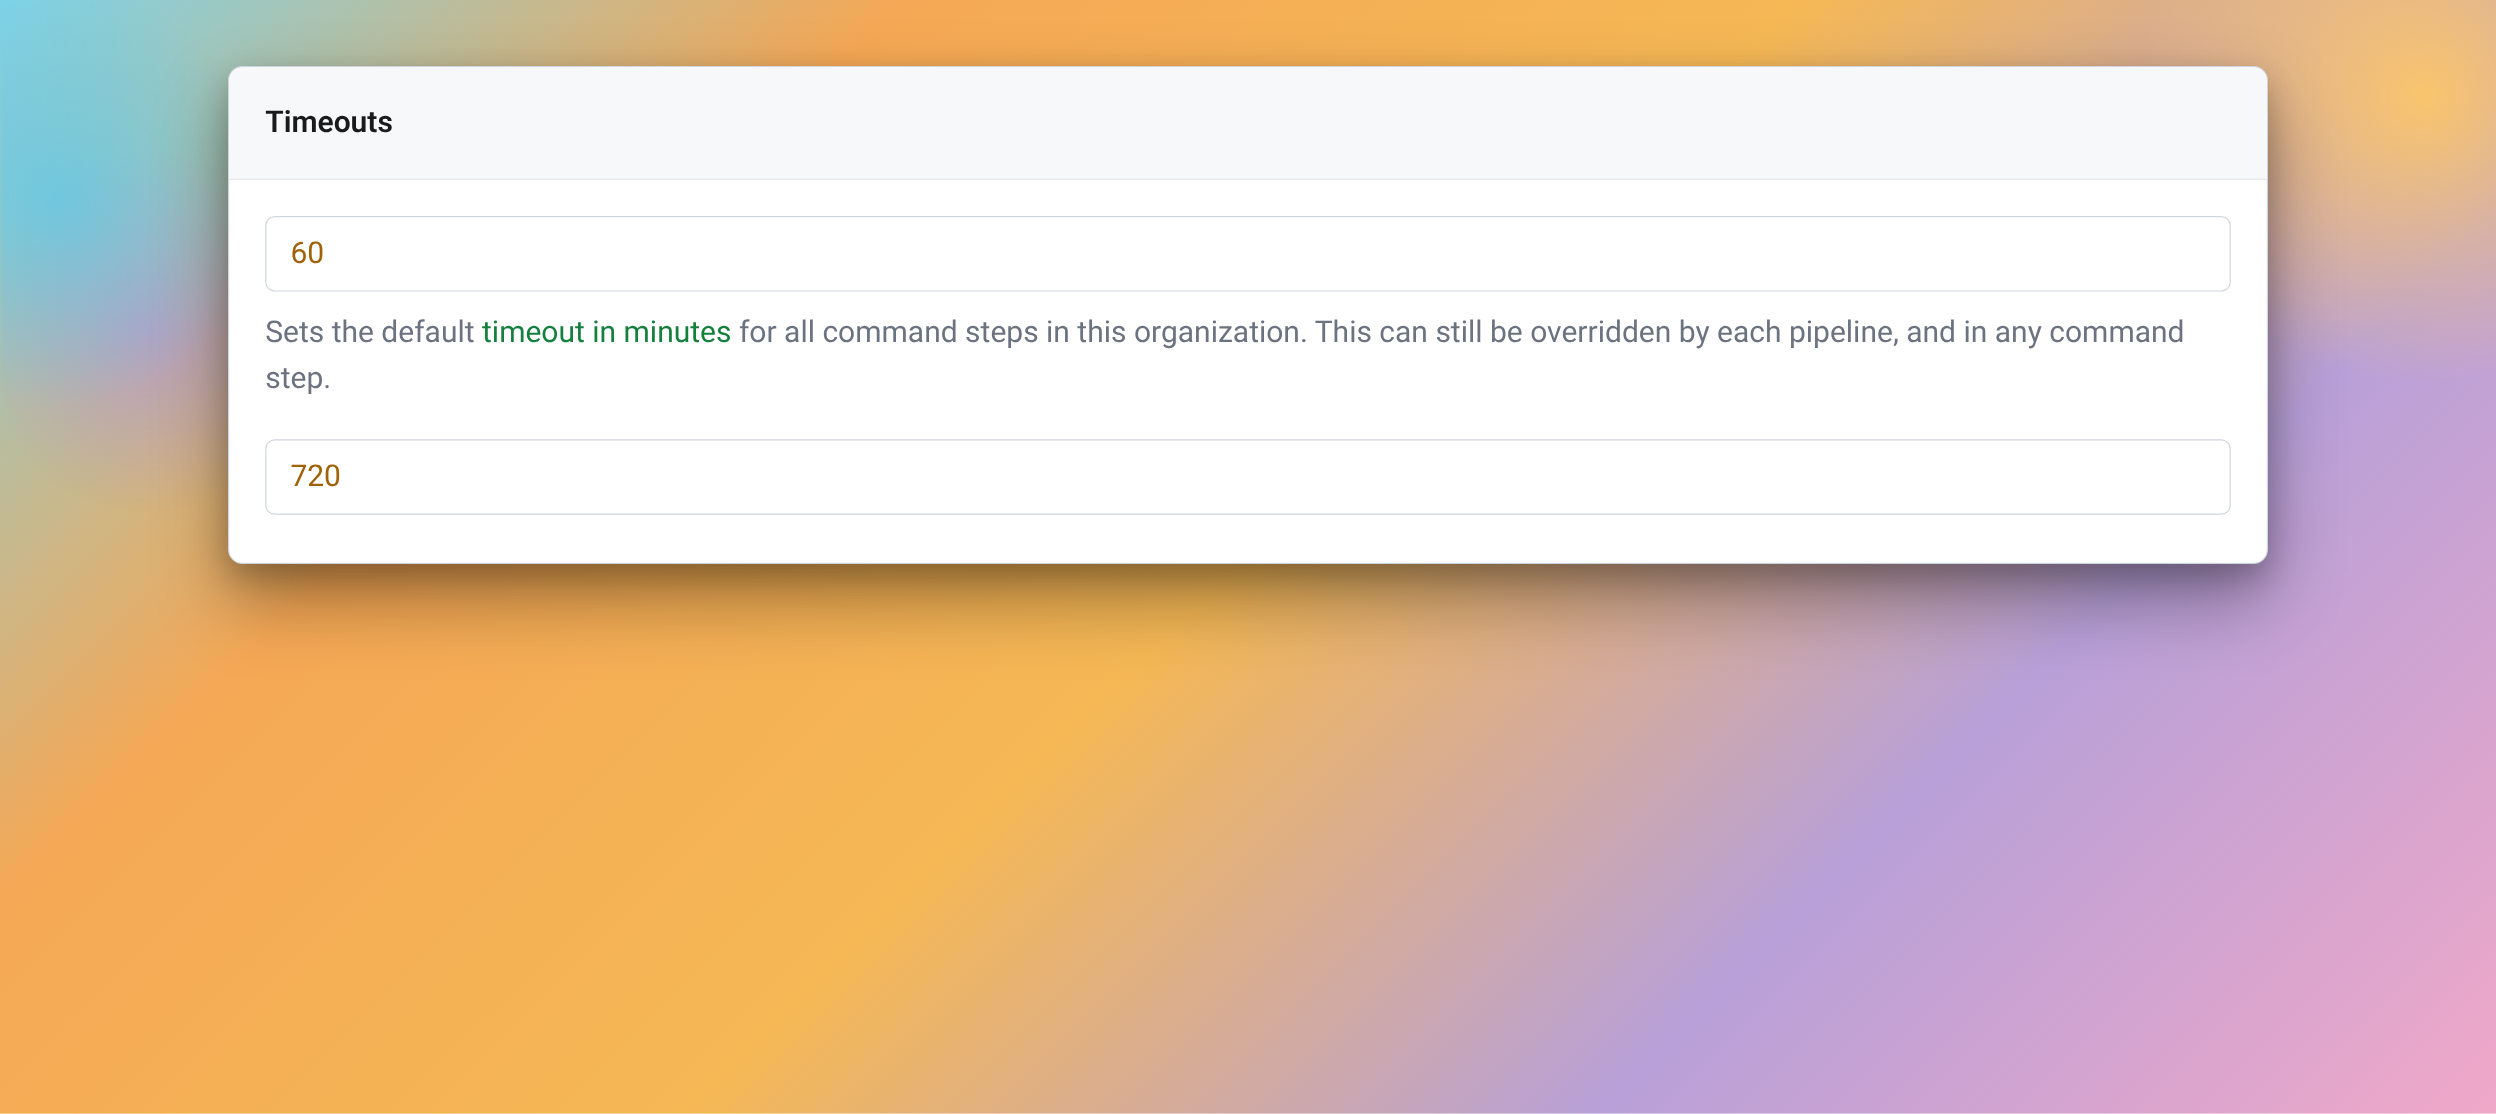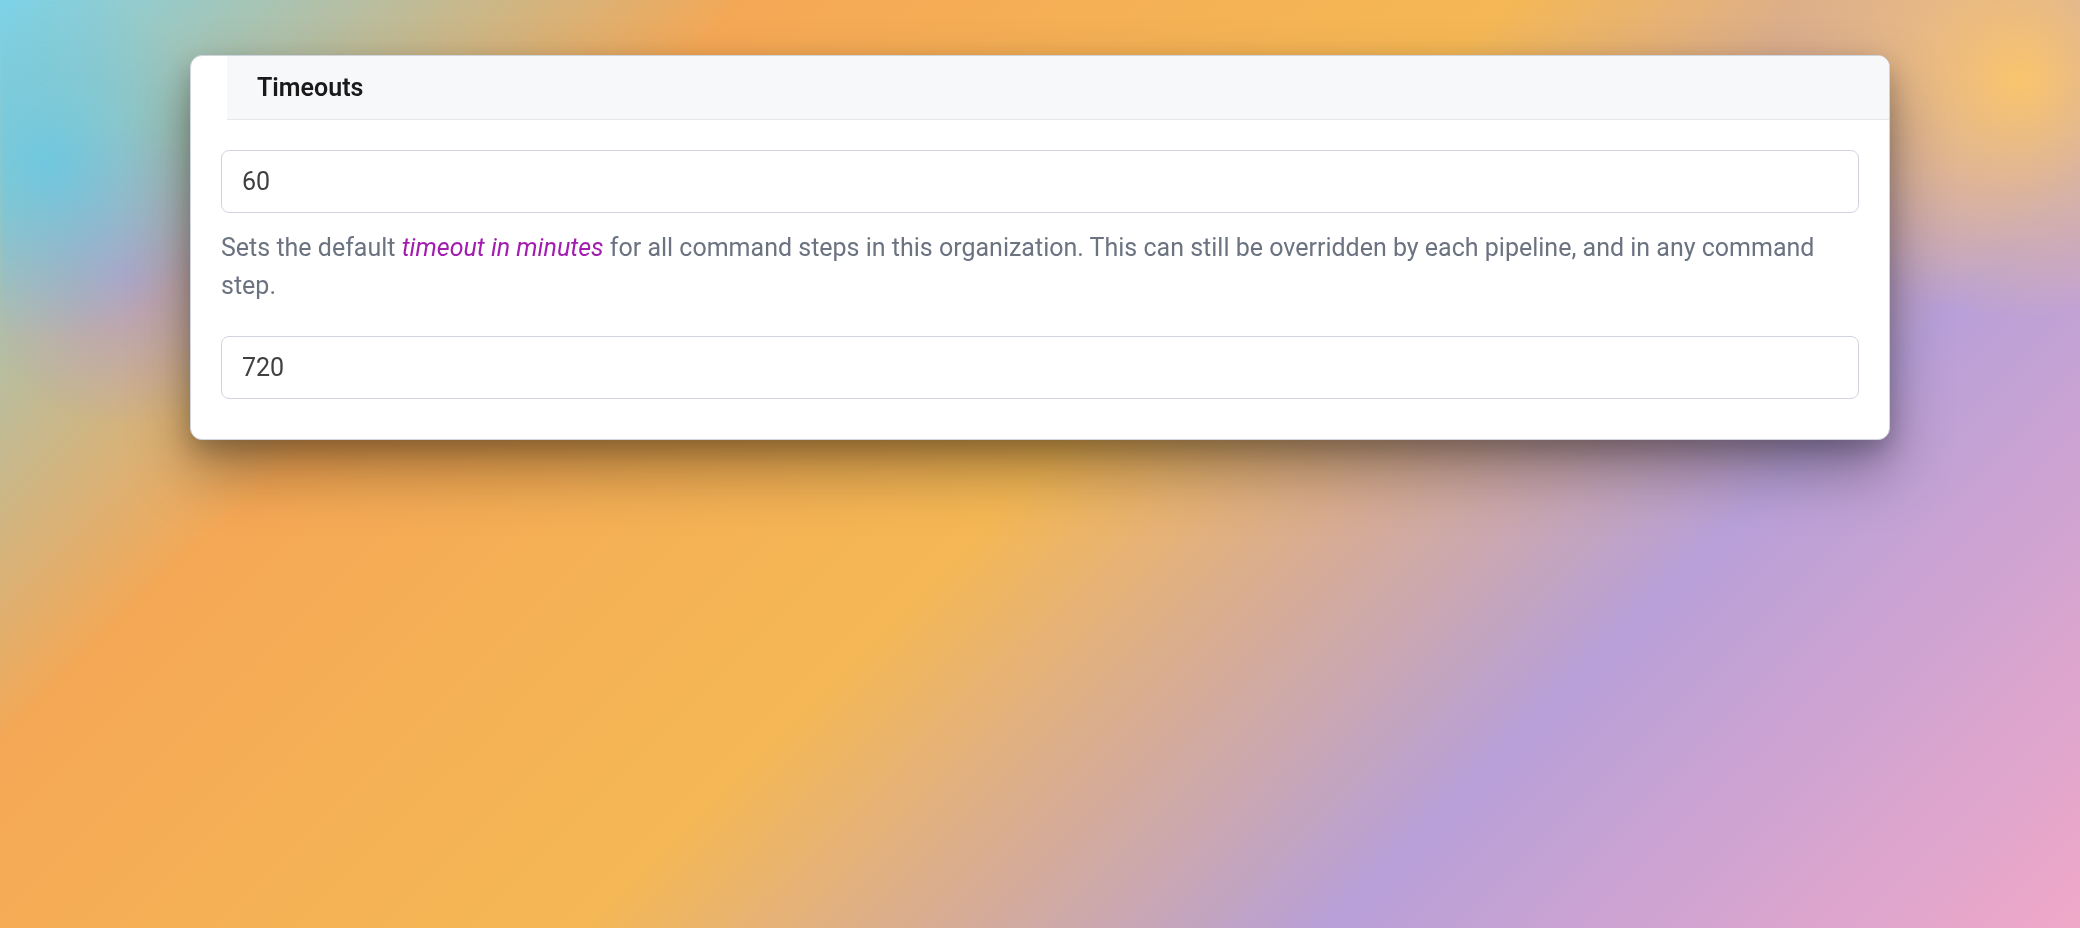--- a/index.html
+++ b/index.html
@@ -41,22 +41,21 @@
       width: 1700px;
       background: #ffffff;
       border: 1px solid #d0d5dd;
       border-radius: 12px;
       box-shadow: 0 30px 60px rgba(0, 0, 0, 0.35), 0 10px 25px rgba(0,0,0,0.2);
       overflow: hidden;
     }
     .panel-header {
       background: #f7f8fa;
       border-bottom: 1px solid #e4e7eb;
-      padding: 17px 30px;
-      margin-left: 36px;
+      padding: 32px 30px;
     }
     .panel-header h2 {
       font-size: 25px;
       font-weight: 600;
       color: #1a1a1a;
     }
     .panel-body {
       padding: 30px 30px 40px 30px;
     }
     .field {
@@ -69,36 +68,35 @@
       display: block;
       font-size: 25px;
       font-weight: 700;
       color: #1a1a1a;
       margin-bottom: 16px;
     }
     .field-input {
       width: 100%;
       padding: 16px 20px;
       font-size: 25px;
-      color: #404040;
+      color: #a16207;
       background: #ffffff;
       border: 1px solid #d0d5dd;
       border-radius: 8px;
       font-family: inherit;
     }
     .field-help {
       margin-top: 16px;
       font-size: 25px;
       line-height: 1.5;
       color: #6b7280;
     }
     .field-help a {
-      color: #a21caf;
+      color: #15803d;
       text-decoration: none;
-      font-style: italic;
     }
   </style>
 </head>
 <body>
 
 <div class="bg-noise"></div>
 <div class="bg-right"></div>
 
 <div class="panel">
   <div class="panel-header">

